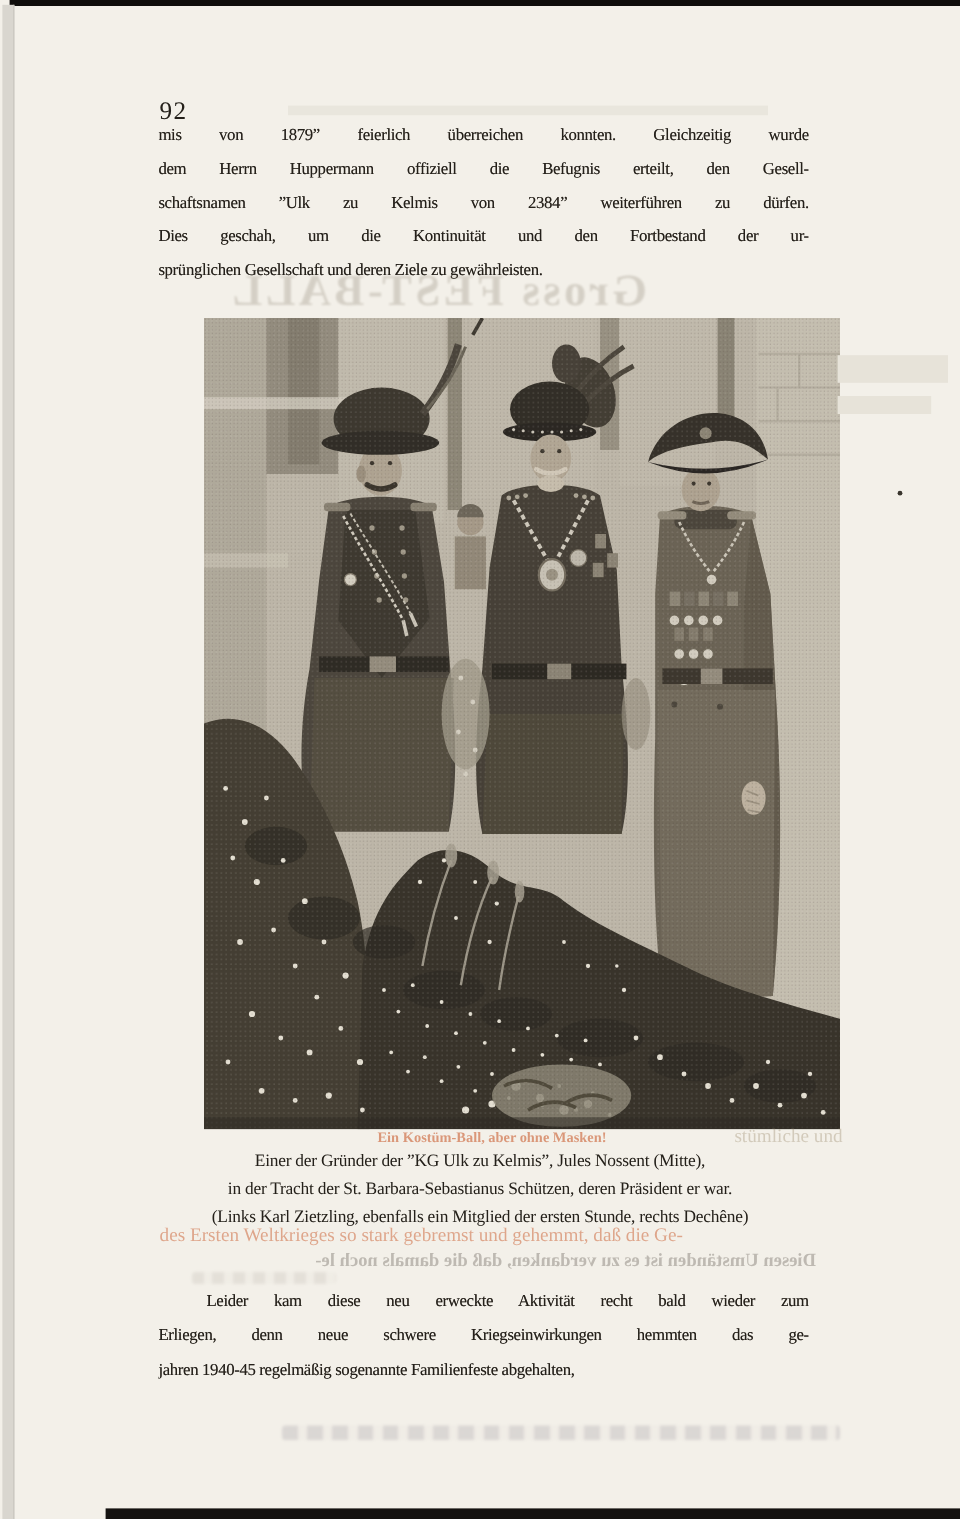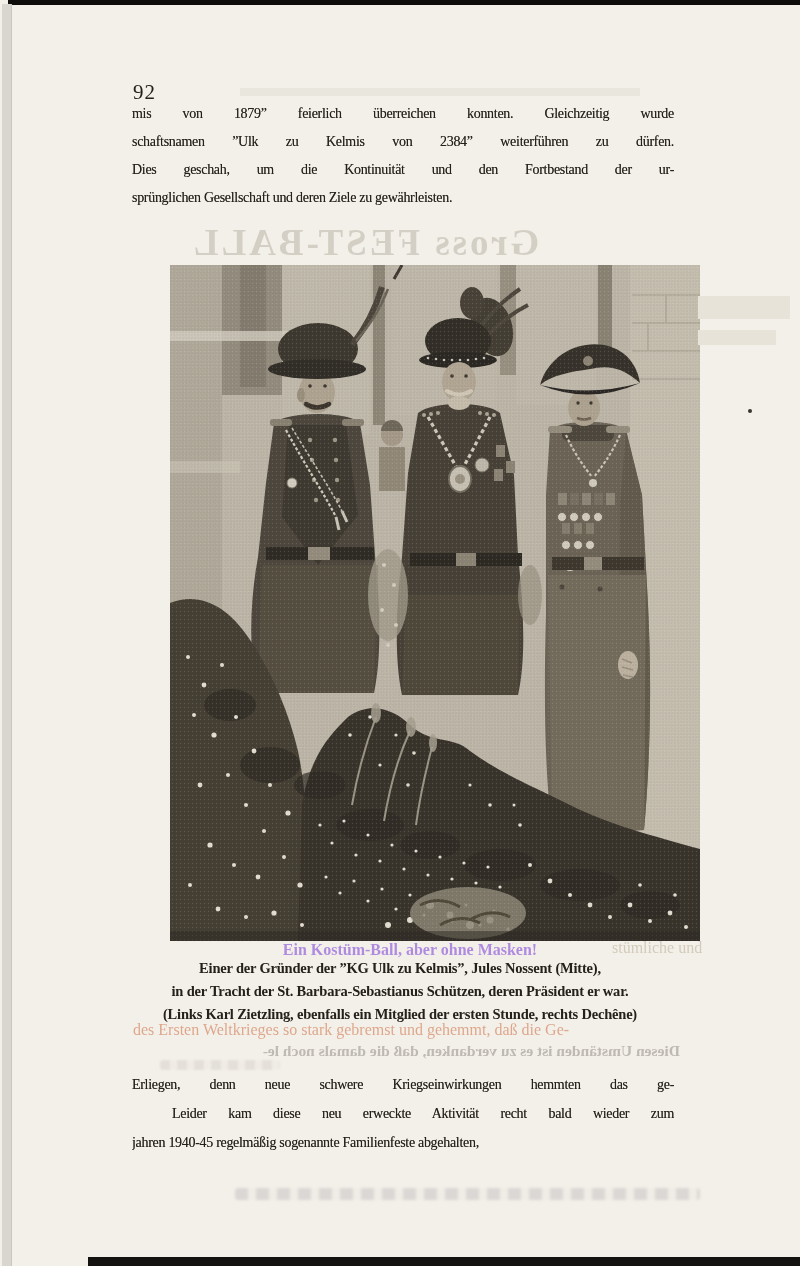--- a/index.html
+++ b/index.html
@@ -22,27 +22,27 @@
   
   .pageno{position:absolute;left:133px;top:58px;font-size:21px;letter-spacing:1px;margin-top:22px;}
   .para{position:absolute;left:132px;width:542px;font-size:14px;line-height:28px;letter-spacing:-0.3px;text-shadow:0 0 0.4px rgba(35,28,20,.55);}
   .para1{top:100px;}
   .para2{top:1070px;line-height:29px;}
   .para .ln{height:28px;overflow:hidden;}
   .para2 .ln{height:29px;}
   .jl{text-align:justify;text-align-last:justify;}
   .indent{padding-left:40px;}
 
-  .caption{position:absolute;left:90px;top:957px;width:620px;text-align:center;font-weight:bold;font-size:14.5px;line-height:23px;letter-spacing:-0.2px;}
+  .caption{position:absolute;left:90px;top:957px;width:620px;text-align:center;font-weight:normal;font-size:14.5px;line-height:23px;letter-spacing:-0.2px;}
   .caption .ln{height:23px;overflow:hidden;}
 
   
   .ghost{position:absolute;font-family:"Liberation Serif","DejaVu Serif",serif;pointer-events:none;}
   .ghost-heading{left:105px;top:221px;width:520px;font-size:37px;font-weight:bold;letter-spacing:3px;text-align:center;color:#968d7d;opacity:.32;transform:scaleX(-1);filter:blur(.7px);}
-  .ghost-above-caption{left:250px;top:941px;width:320px;text-align:center;font-size:16px;font-weight:bold;color:#6d28d9;opacity:.5;filter:blur(.4px);}
+  .ghost-above-caption{left:250px;top:941px;width:320px;text-align:center;font-size:12px;font-weight:bold;color:#c2410c;opacity:.5;filter:blur(.4px);}
   .ghost-right-frag{left:612px;top:939px;font-size:16px;color:#b3a68e;opacity:.5;filter:blur(.4px);}
   .ghost-faint-line{left:133px;top:1021px;width:600px;font-size:16px;color:#c2410c;opacity:.42;filter:blur(.4px);}
   .ghost-mirrored-line{left:115px;top:1042px;width:565px;font-size:15.5px;font-weight:bold;color:#7f7870;opacity:.45;transform:scaleX(-1);filter:blur(.4px);}
   .ghost-blur-bar{position:absolute;left:235px;top:1188px;width:465px;height:12px;border-radius:3px;opacity:.45;filter:blur(1.4px);
     background:repeating-linear-gradient(90deg,rgba(108,102,118,.4) 0 13px,rgba(108,102,118,.06) 13px 21px);}
   .ghost-blur-bar2{position:absolute;left:160px;top:1060px;width:120px;height:10px;border-radius:3px;opacity:.3;filter:blur(1.2px);
     background:repeating-linear-gradient(90deg,rgba(120,110,100,.4) 0 10px,rgba(120,110,100,.08) 10px 17px);}
 
   .photo{position:absolute;left:170px;top:265px;width:530px;height:676px;display:block;}
 </style>
@@ -53,20 +53,21 @@
 
   <div class="bar-top"></div>
   <div class="strip-left"></div>
   <div class="bar-bottom"></div>
   <div class="faint-band"></div>
 
   <div class="pageno">92</div>
 
   <div class="para para1">
     <div class="ln jl">mis von 1879” feierlich überreichen konnten. Gleichzeitig wurde</div>
+    <div class="ln jl">dem Herrn Huppermann offiziell die Befugnis erteilt, den Gesell-</div>
     <div class="ln jl">schaftsnamen ”Ulk zu Kelmis von 2384” weiterführen zu dürfen.</div>
     <div class="ln jl">Dies geschah, um die Kontinuität und den Fortbestand der ur-</div>
     <div class="ln">sprünglichen Gesellschaft und deren Ziele zu gewährleisten.</div>
   </div>
 
   <div class="ghost ghost-heading">Gross FEST-BALL</div>
 
   <svg class="photo" viewBox="0 0 530 676" xmlns="http://www.w3.org/2000/svg" role="img" aria-label="Drei Männer in Schützenuniform mit Federhüten und Orden vor einer Mauer in einem Garten">
     <defs>
       <pattern id="ht" width="3" height="3" patternUnits="userSpaceOnUse">
@@ -373,22 +374,22 @@
     <div class="ln">Einer der Gründer der ”KG Ulk zu Kelmis”, Jules Nossent (Mitte),</div>
     <div class="ln">in der Tracht der St. Barbara-Sebastianus Schützen, deren Präsident er war.</div>
     <div class="ln">(Links Karl Zietzling, ebenfalls ein Mitglied der ersten Stunde, rechts Dechêne)</div>
   </div>
 
   <div class="ghost ghost-faint-line">des Ersten Weltkrieges so stark gebremst und gehemmt, daß die Ge-</div>
   <div class="ghost ghost-mirrored-line">Diesen Umständen ist es zu verdanken, daß die damals noch le-</div>
   <div class="ghost-blur-bar2"></div>
 
   <div class="para para2">
+    <div class="ln jl indent">Leider kam diese neu erweckte Aktivität recht bald wieder zum</div>
     <div class="ln jl">Erliegen, denn neue schwere Kriegseinwirkungen hemmten das ge-</div>
-    <div class="ln jl indent">Leider kam diese neu erweckte Aktivität recht bald wieder zum</div>
     <div class="ln">jahren 1940-45 regelmäßig sogenannte Familienfeste abgehalten,</div>
   </div>
 
   <div class="ghost-blur-bar"></div>
 
   <div class="smudge smudge1"></div>
   <div class="smudge smudge2"></div>
   <div class="speck"></div>
 
 </div>

